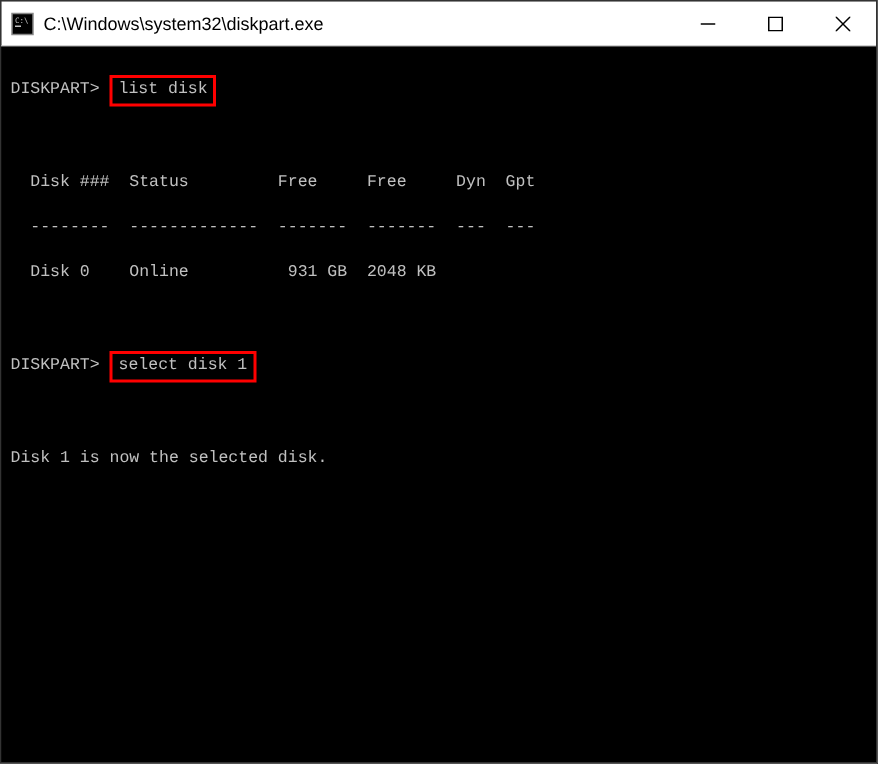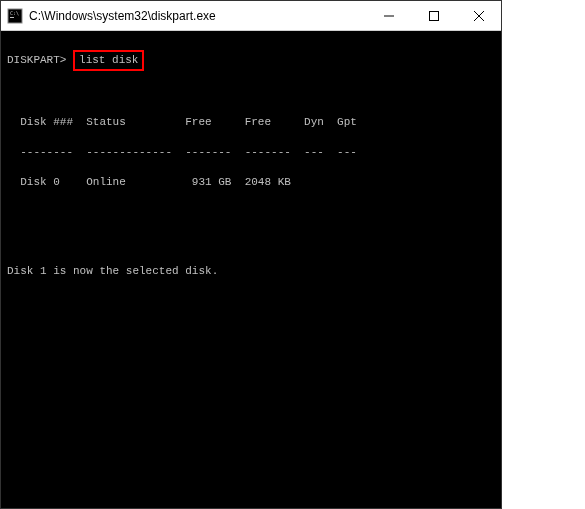--- a/index.html
+++ b/index.html
@@ -6,21 +6,21 @@
       margin: 0;
       padding: 0;
       box-sizing: border-box;
     }
     body {
       background: #fff;
       font-family: Consolas, 'Courier New', monospace;
       font-size: 13px;
     }
     .window {
-      width: 502px;
+      width: 585px;
       height: 509px;
       border: 1px solid #333;
       background: #000;
       display: flex;
       flex-direction: column;
     }
     .titlebar {
       height: 30px;
       background: #fff;
       display: flex;
@@ -106,20 +106,21 @@
     </div>
   </div>
 
   <div class="terminal">
 <span class="term-line"><span>DISKPART&gt;</span> <span class="highlight">list disk</span></span>
 <span class="term-line"> </span>
 <span class="term-line">  Disk ###  Status         Free     Free     Dyn  Gpt</span>
 <span class="term-line">  --------  -------------  -------  -------  ---  ---</span>
 <span class="term-line">  Disk 0    Online          931 GB  2048 KB</span>
 <span class="term-line"> </span>
+<span class="term-line"><span>DISKPART&gt;</span> <span class="highlight">select disk 1</span></span>
 <span class="term-line"> </span>
 <span class="term-line">Disk 1 is now the selected disk.</span>
 <span class="term-line"> </span>
 <span class="term-line"> </span>
 
 
 
 
 
 

